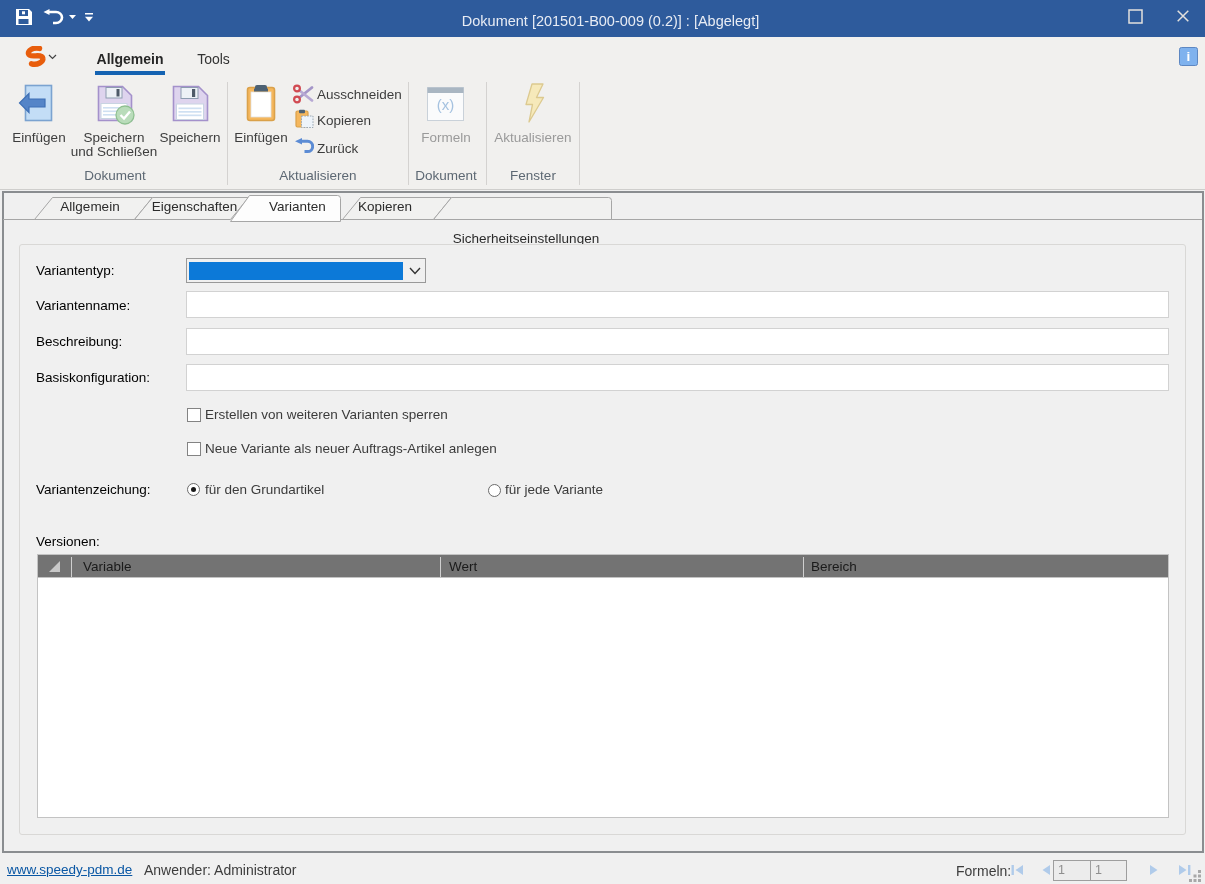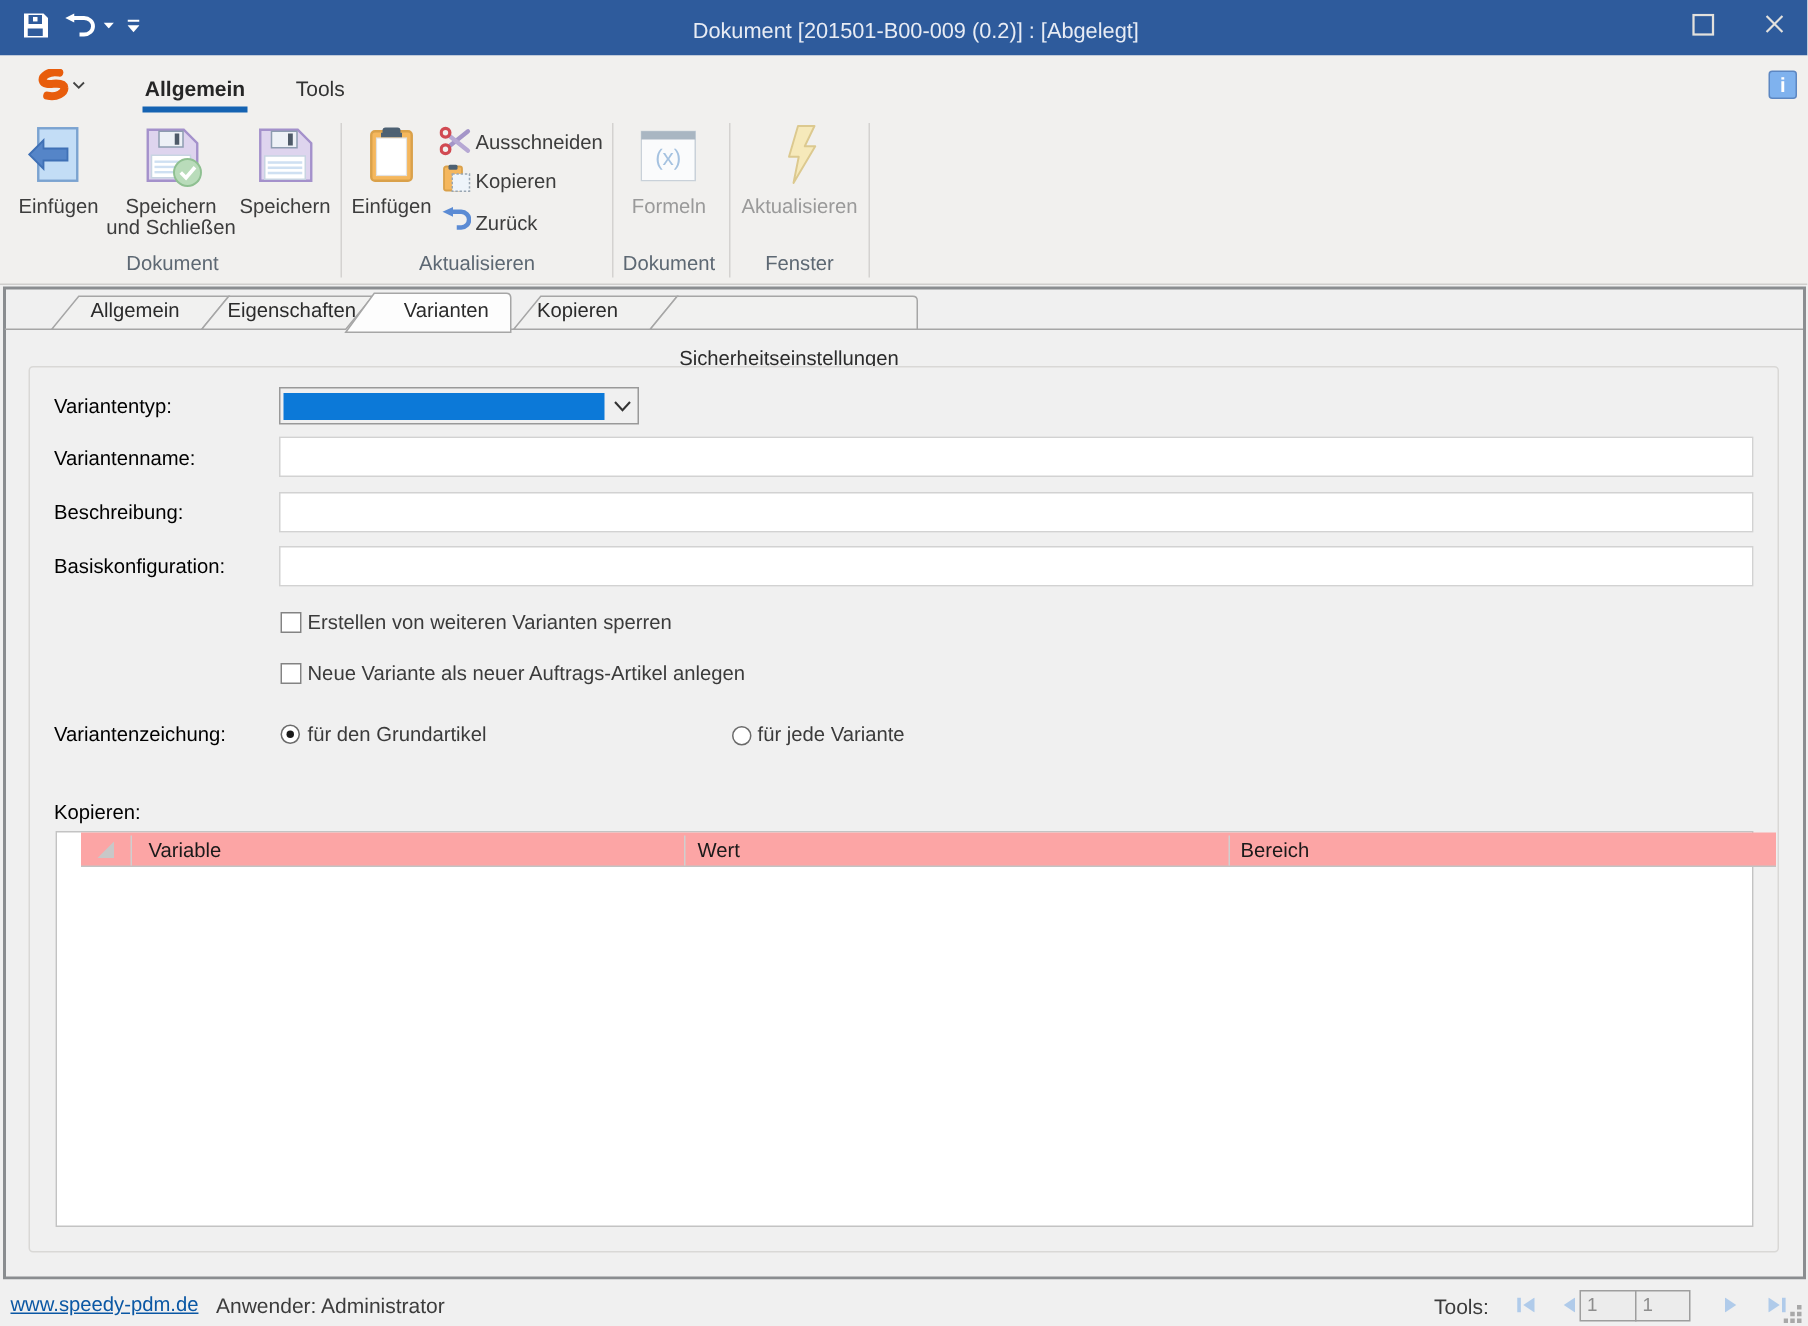--- a/index.html
+++ b/index.html
@@ -34,21 +34,21 @@
   .flabel { position:absolute; left:16px; font-size:13.5px; color:#000000; }
   .tinput { position:absolute; left:166px; width:983px; height:27px; background:#fff; border:1px solid #d2d2d2; }
   .cbx { position:absolute; width:14px; height:14px; background:#fff; border:1px solid #838383; }
   .cbxlabel { position:absolute; font-size:13.5px; color:#3b3b3b; }
   .radio { position:absolute; width:13px; height:13px; background:#fff; border:1px solid #6b6b6b; border-radius:50%; }
   .radio.sel::after { content:""; position:absolute; left:3px; top:3px; width:5px; height:5px;
     border-radius:50%; background:#1a1a1a; }
 
   
   #grid { position:absolute; left:17px; top:309px; width:1132px; height:264px; background:#fff; border:1px solid #c3c3c3; }
-  #grid-header { position:absolute; left:16px; top:0; width:100%; height:23px; background:#fca5a5; border-bottom:1px solid #c3c3c3; }
+  #grid-header { position:absolute; left:0; top:0; width:100%; height:23px; background:#737373; border-bottom:1px solid #c3c3c3; }
   .gcol { position:absolute; top:0; height:23px; line-height:23px; font-size:13.5px; color:#1a1a1a; padding-left:12px; }
   .gsep { position:absolute; top:2px; height:20px; width:1px; background:#cfcfcf; }
 
   
   #statusbar { position:absolute; left:0; top:853px; width:1205px; height:31px; background:#f0f0f0; font-size:14px; }
 </style>
 </head>
 <body>
 
 <div id="titlebar">
@@ -183,21 +183,21 @@
   <div class="ptab" style="left:145px;width:91px;">Eigenschaften</div>
   <div class="ptab" style="left:261px;width:65px;">Varianten</div>
   <div class="ptab" style="left:345px;width:72px;">Kopieren</div>
   <div class="ptab" style="left:447px;width:150px;margin-top:32px;">Sicherheitseinstellungen</div>
   <div id="panel">
     <div class="flabel" style="top:18px;">Variantentyp:</div>
     <div class="flabel" style="top:53px;">Variantenname:</div>
     <div class="flabel" style="top:89px;">Beschreibung:</div>
     <div class="flabel" style="top:125px;">Basiskonfiguration:</div>
     <div class="flabel" style="top:237px;">Variantenzeichung:</div>
-    <div class="flabel" style="top:289px;">Kopieren:</div>
+    <div class="flabel" style="top:289px;">Versionen:</div>
 
     <div class="abs" style="left:166px;top:13px;width:240px;height:25px;background:#f0f0f0;border:1px solid #999;">
       <div class="abs" style="left:2px;top:3px;width:214px;height:18px;background:#0c79d8;"></div>
       <svg class="abs" style="left:222px;top:8px" width="12" height="8" viewBox="0 0 12 8">
         <path d="M1 1 L6 6.5 L11 1" fill="none" stroke="#333" stroke-width="1.4"></path>
       </svg>
     </div>
 
     <div class="tinput" style="top:46px;"></div>
     <div class="tinput" style="top:83px;"></div>
@@ -225,21 +225,21 @@
         <div class="gsep" style="left:765px;"></div>
         <div class="gcol" style="left:765px;padding-left:8px;">Bereich</div>
       </div>
     </div>
   </div>
 </div>
 
 <div id="statusbar">
   <div class="abs" style="left:7px;top:9px;color:#0a57a4;text-decoration:underline;font-size:13.5px;">www.speedy-pdm.de</div>
   <div class="abs" style="left:144px;top:9px;color:#3c3c3c;">Anwender: Administrator</div>
-  <div class="abs" style="left:956px;top:10px;color:#3c3c3c;">Tools:</div>
+  <div class="abs" style="left:956px;top:10px;color:#3c3c3c;">Formeln:</div>
   <svg class="abs" style="left:1011px;top:12px" width="13" height="10" viewBox="0 0 13 10">
     <rect x="0.5" y="0" width="2.4" height="10" fill="#b0cbea"></rect>
     <path d="M12 0 L12 10 L4.5 5 Z" fill="#b0cbea"></path>
   </svg>
   <svg class="abs" style="left:1041px;top:12px" width="10" height="10" viewBox="0 0 10 10">
     <path d="M9 0 L9 10 L1.5 5 Z" fill="#b0cbea"></path>
   </svg>
   <div class="abs" style="left:1053px;top:7px;width:74px;height:21px;background:#ececec;border:1px solid #9e9e9e;
        color:#8e8e8e;line-height:17px;font-size:12.5px;">
     <div class="abs" style="left:4px;top:1px;">1</div>

